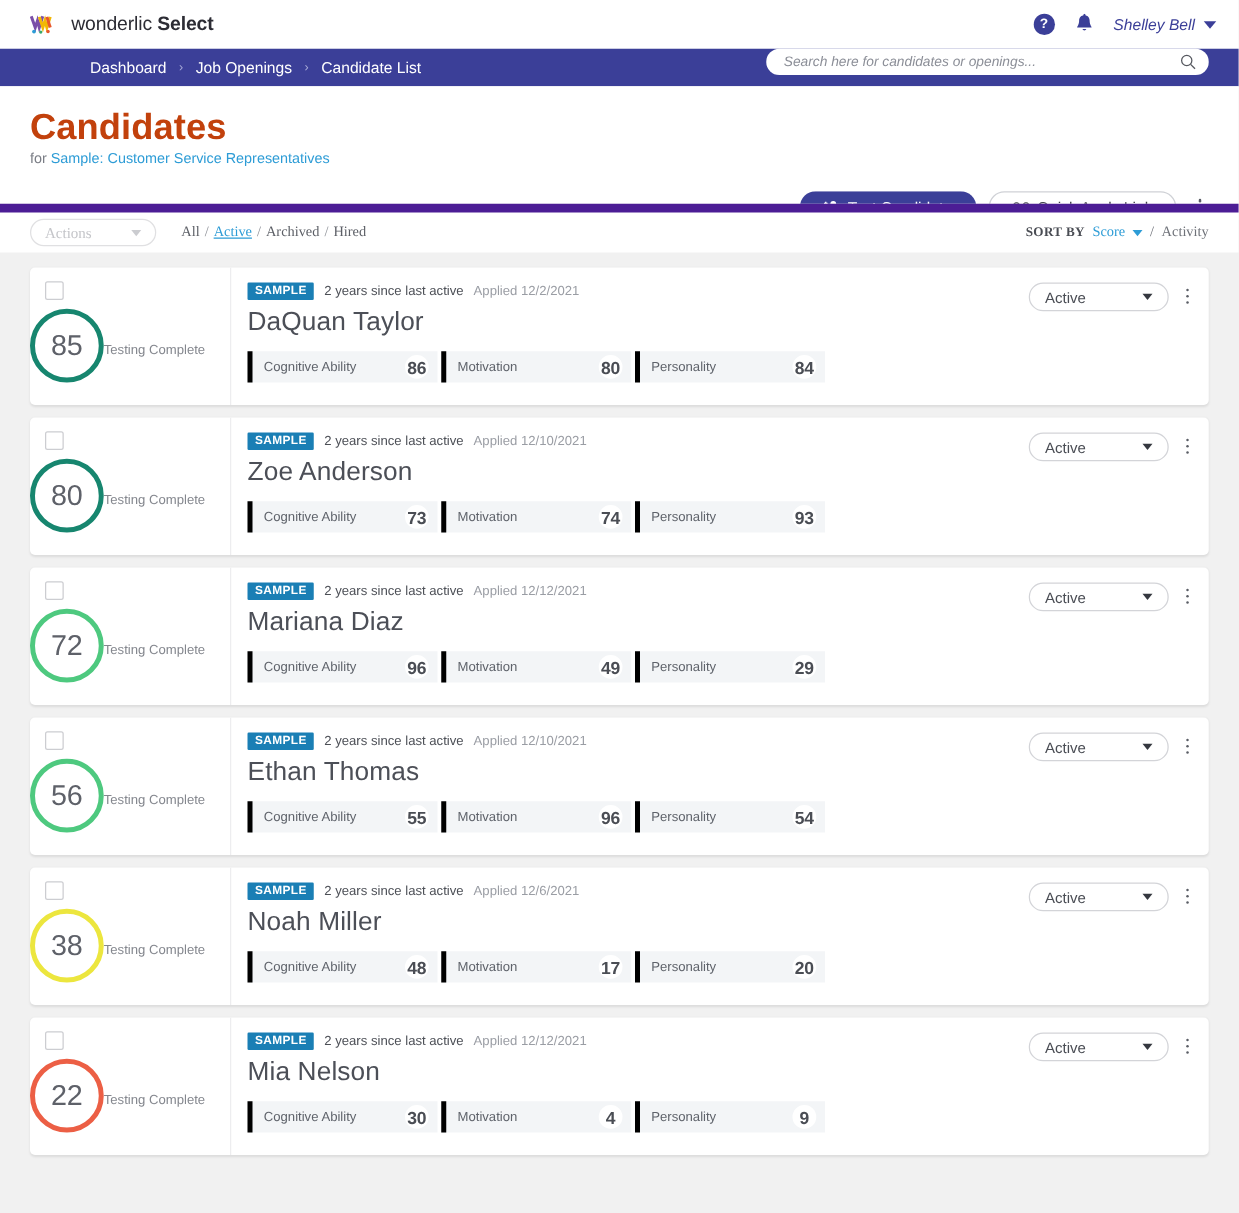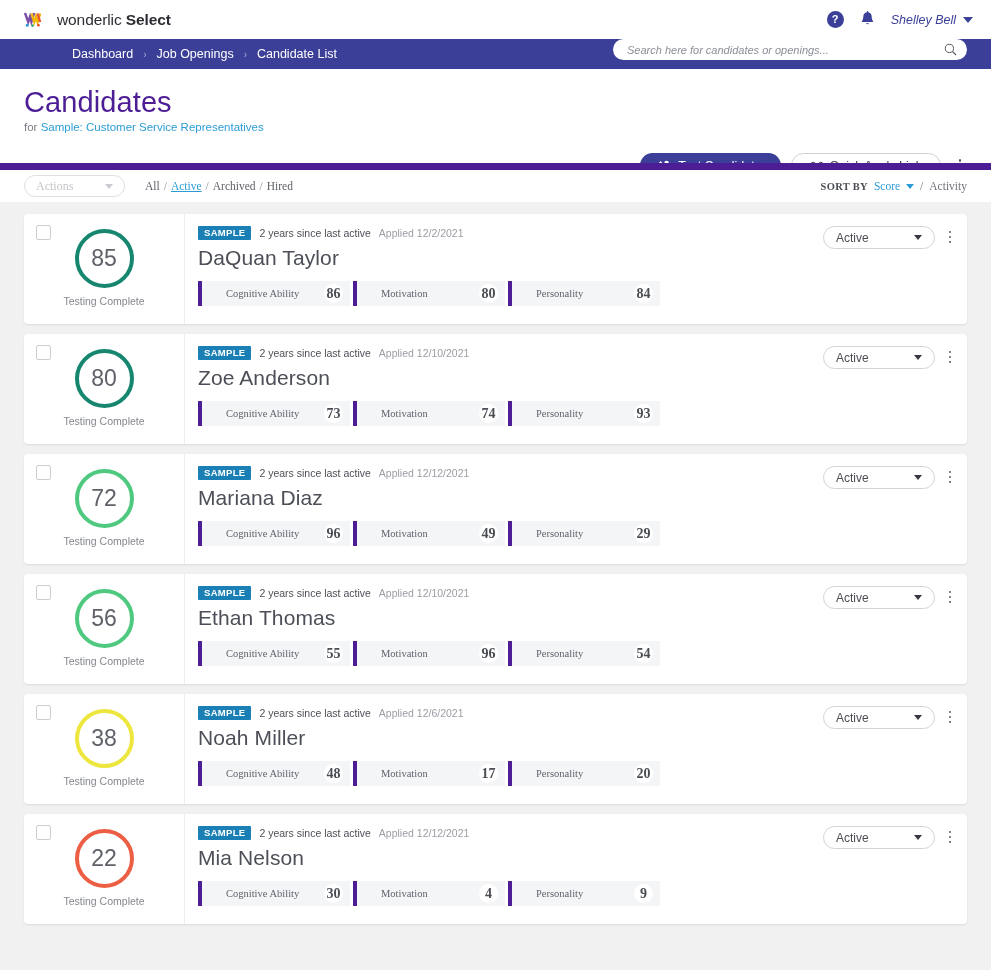--- a/index.html
+++ b/index.html
@@ -114,22 +114,22 @@
 
   
   .pagehead {
     background: #ffffff;
     padding: 16px 24px 0 24px;
     position: relative;
     height: 94px;
   }
   .page-title {
     font-size: 29px;
-    font-weight: 400;
-    color: #4c1d95;
+    font-weight: 700;
+    color: #c2410c;
     line-height: 34px;
     letter-spacing: 0.1px;
   }
   .page-sub {
     font-size: 11.5px;
     color: #7a7d85;
     margin-top: 2px;
   }
   .page-sub a { color: #2d9cd6; text-decoration: none; cursor: pointer; }
   .head-actions {
@@ -245,21 +245,21 @@
     height: 110px;
     display: flex;
     position: relative;
     overflow: hidden;
   }
   .card-left {
     width: 161px;
     flex: 0 0 161px;
     border-right: 1px solid #ededef;
     display: flex;
-    flex-direction: column;
+    flex-direction: row;
     align-items: center;
     padding-top: 14px;
     position: relative;
   }
   .row-check {
     position: absolute;
     left: 12px; top: 11px;
     width: 15px; height: 15px;
     border: 1px solid #cccdd1;
     border-radius: 2px;
@@ -321,25 +321,24 @@
   }
   .metrics {
     display: flex;
     gap: 3px;
     margin-top: 10px;
   }
   .metric {
     width: 152px;
     height: 25px;
     background: #f3f5f7;
-    border-left: 4px solid #4c1d95;
-    display: flex;
-    align-items: center;
-    padding: 0 7px 0 24px;
-    font-family: Liberation Serif, serif;
+    border-left: 4px solid #000000;
+    display: flex;
+    align-items: center;
+    padding: 0 7px 0 9px;
   }
   .metric-label {
     font-size: 10.5px;
     color: #5f636b;
     white-space: nowrap;
   }
   .metric-val {
     margin-left: auto;
     width: 19px; height: 19px;
     border-radius: 50%;

